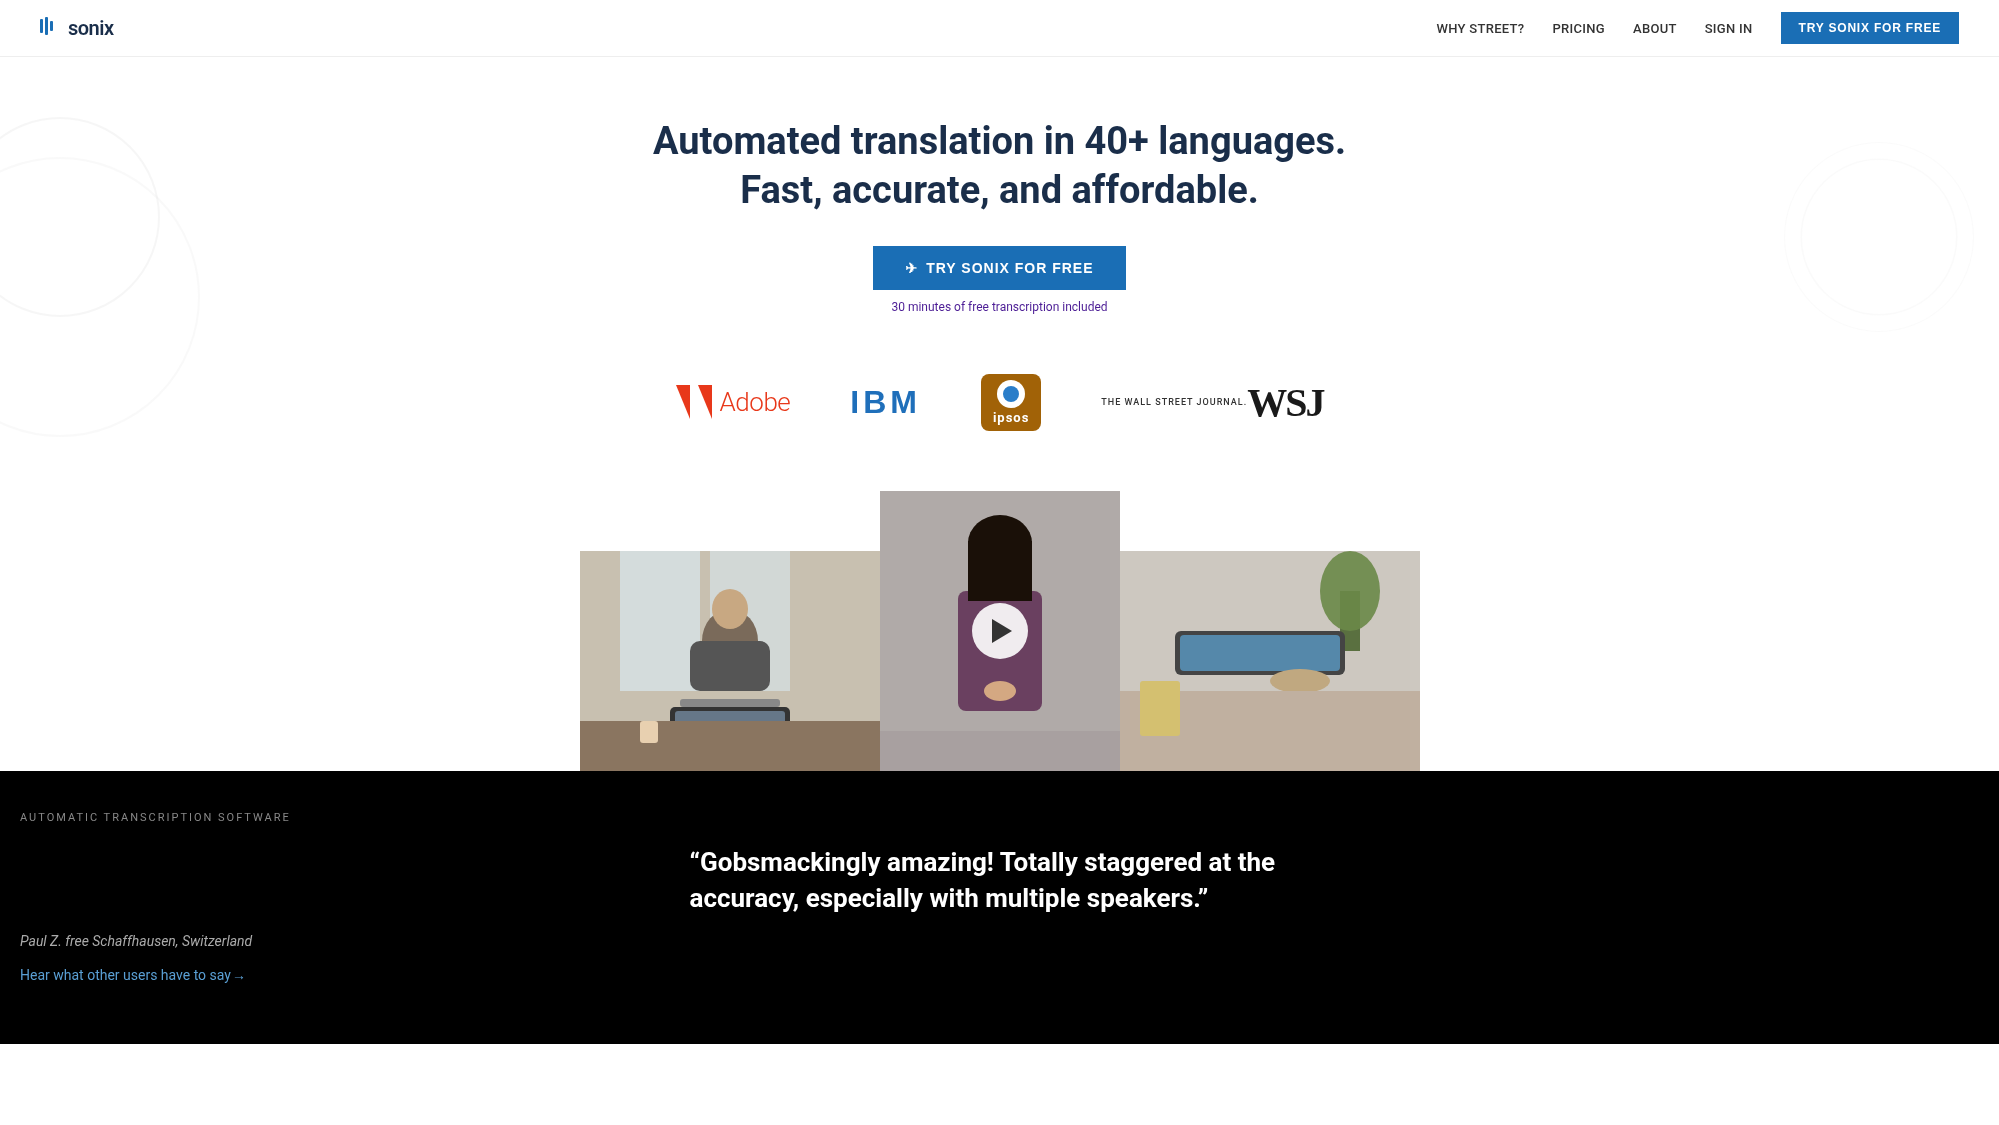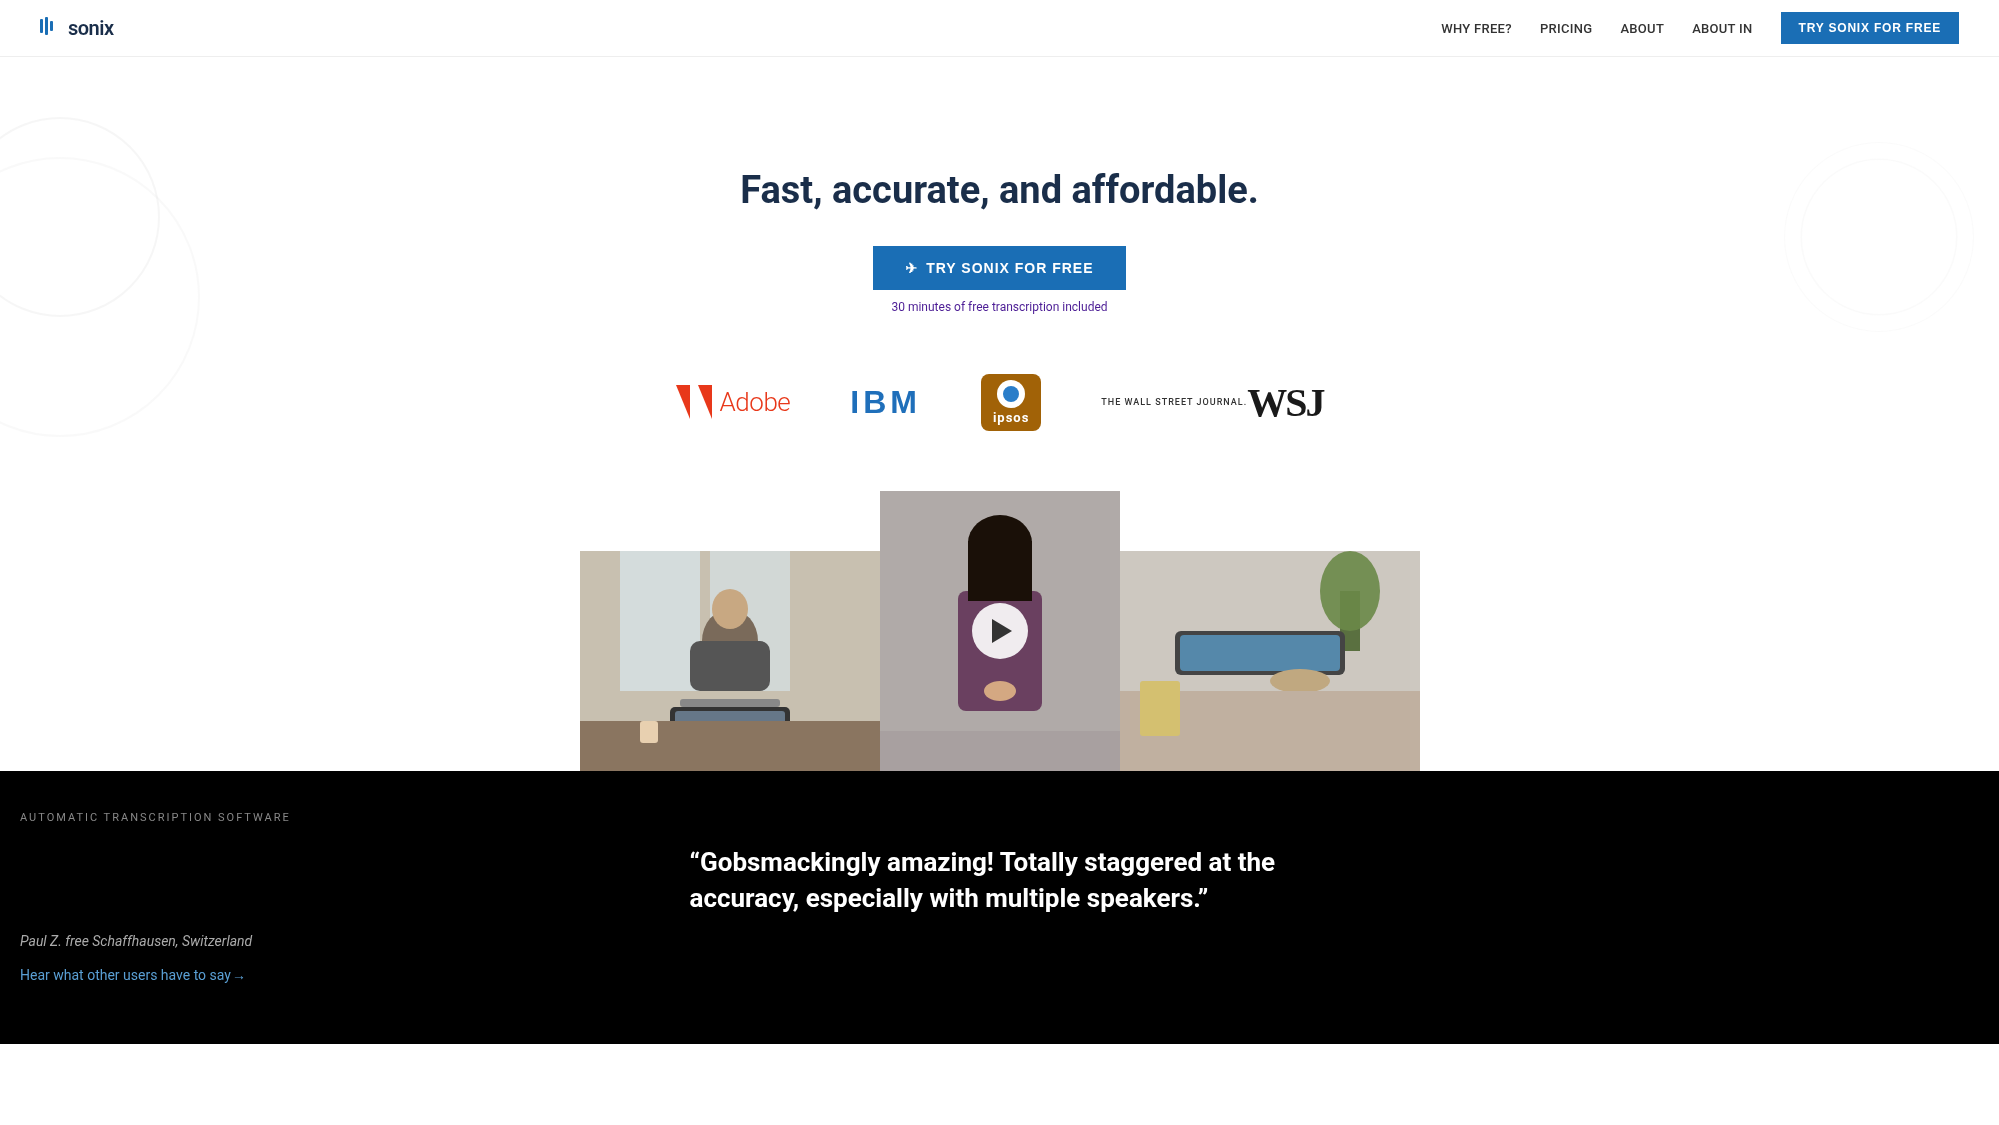--- a/index.html
+++ b/index.html
@@ -156,40 +156,40 @@
     <span class="nav-logo-icon">
       <svg width="22" height="18" viewBox="0 0 22 18" fill="none">
         <rect x="0" y="2" width="3" height="14" rx="1" fill="#1a6eb5"></rect>
         <rect x="5" y="0" width="3" height="18" rx="1" fill="#1a6eb5"></rect>
         <rect x="10" y="4" width="3" height="10" rx="1" fill="#1a6eb5"></rect>
       </svg>
     </span>
     <span class="nav-logo-text">sonix</span>
   </div>
   <div class="nav-links">
-    <a class="nav-link">WHY FREE?</a>
+    <a class="nav-link">WHY STREET?</a>
     <a class="nav-link">PRICING</a>
     <a class="nav-link">ABOUT</a>
-    <a class="nav-link">ABOUT IN</a>
+    <a class="nav-link">SIGN IN</a>
     <button class="nav-cta">TRY SONIX FOR FREE</button>
   </div>
 </nav>
 
 <section class="hero">
   <div class="hero-bg-shape"></div>
   <div class="hero-bg-shape2"></div>
 
   
   <svg class="bg-lines" style="position:absolute;right:20px;top:80px;" width="180" height="180" viewBox="0 0 180 180">
     <circle cx="90" cy="90" r="70" fill="none" stroke="#ccc" stroke-width="1.5"></circle>
     <circle cx="90" cy="90" r="85" fill="none" stroke="#ccc" stroke-width="1"></circle>
   </svg>
 
   <h1>
-    <br>
+    <span>Automated translation in 40+ languages.</span><br>
     <span>Fast, accurate, and affordable.</span>
   </h1>
   <button class="hero-btn">
     <span class="hero-btn-icon">✈</span>
     <span>TRY SONIX FOR FREE</span>
   </button>
   <p class="hero-sub">30 minutes of free transcription included</p>
 </section>
 
 <div class="logos">

